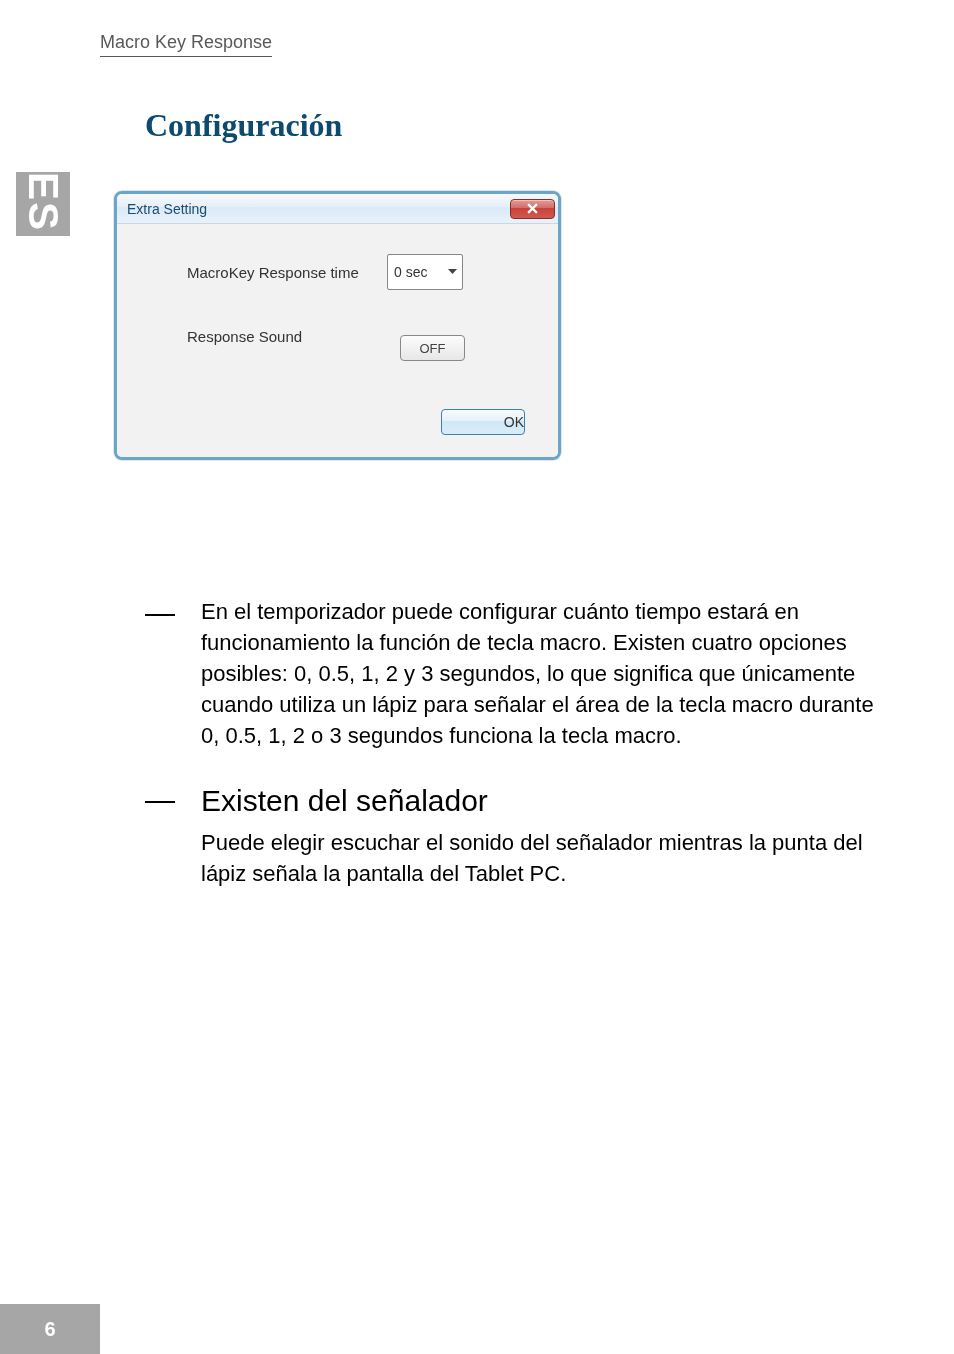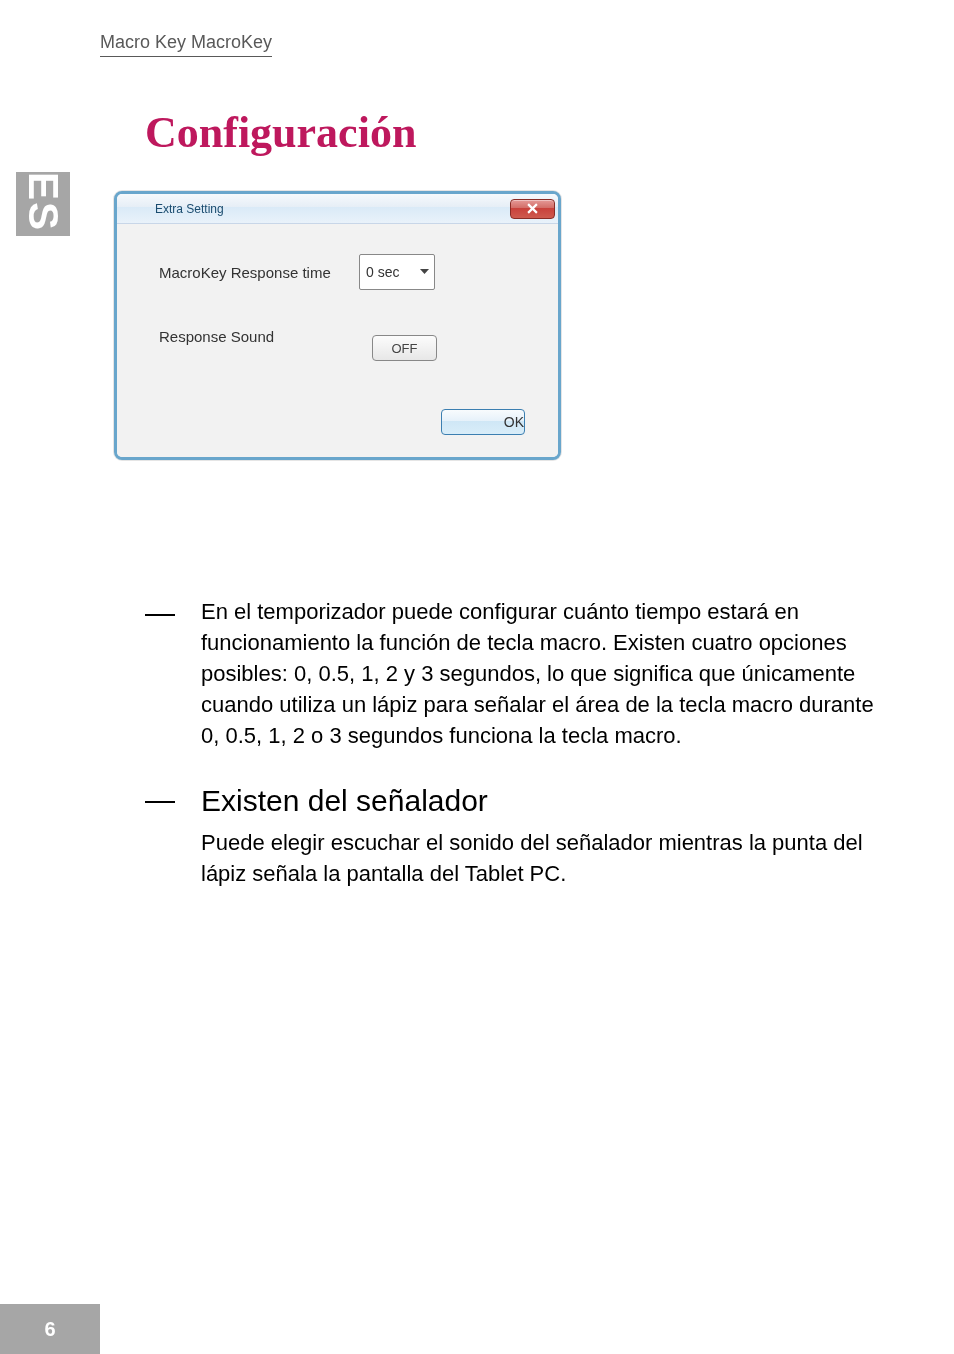--- a/index.html
+++ b/index.html
@@ -39,23 +39,23 @@
       background: #a6a6a6;
       padding: 0 3px 4px 3px;
       writing-mode: vertical-rl;
       letter-spacing: 2px;
     }
     .main-heading {
       position: absolute;
       top: 107px;
       left: 145px;
       font-family: "Times New Roman", Times, serif;
-      font-size: 44px;
+      font-size: 32px;
       font-weight: 700;
-      color: #be185d;
+      color: #0c4a6e;
     }
     
     .dialog {
       position: absolute;
       top: 191px;
       left: 114px;
       width: 447px;
       height: 269px;
     }
     .dialog-outer {
@@ -69,23 +69,22 @@
     }
     .titlebar {
       height: 30px;
       background: linear-gradient(to bottom, #f6f9fc 0%, #e6eef6 45%, #daeaf7 46%, #e9f2fa 100%);
       display: flex;
       align-items: center;
       padding: 0 3px 0 10px;
       border-bottom: 1px solid #c8d6e8;
     }
     .title-text {
-      font-size: 12px;
+      font-size: 14px;
       color: #1b4c6f;
-      margin-left: 28px;
     }
     .close-btn {
       margin-left: auto;
       width: 45px;
       height: 20px;
       border-radius: 4px;
       background: linear-gradient(to bottom, #e59a97 0%, #d26c66 45%, #c9413b 46%, #ce5a4e 100%);
       border: 1px solid #8a2c26;
       display: flex;
       align-items: center;
@@ -104,20 +103,21 @@
     }
     .setting-row {
       display: flex;
       align-items: center;
       margin-bottom: 22px;
     }
     .setting-label {
       font-size: 15px;
       color: #333;
       width: 200px;
+      margin-left: 28px;
     }
     .dropdown {
       width: 76px;
       height: 36px;
       border: 1px solid #888;
       background: #fff;
       display: flex;
       align-items: center;
       padding: 0 2px 0 6px;
       font-size: 14px;
@@ -206,21 +206,21 @@
       color: #fff;
       font-size: 20px;
       font-weight: 700;
     }
   </style>
 </head>
 <body>
 
 <div class="page">
 
-  <div class="running-header">Macro Key MacroKey</div>
+  <div class="running-header">Macro Key Response</div>
 
   <div class="language-tab">ES</div>
 
   <h1 class="main-heading">Configuración</h1>
 
   <div class="dialog">
     <div class="dialog-outer">
       <div class="titlebar">
         <span class="title-text">Extra Setting</span>
         <div class="close-btn">

